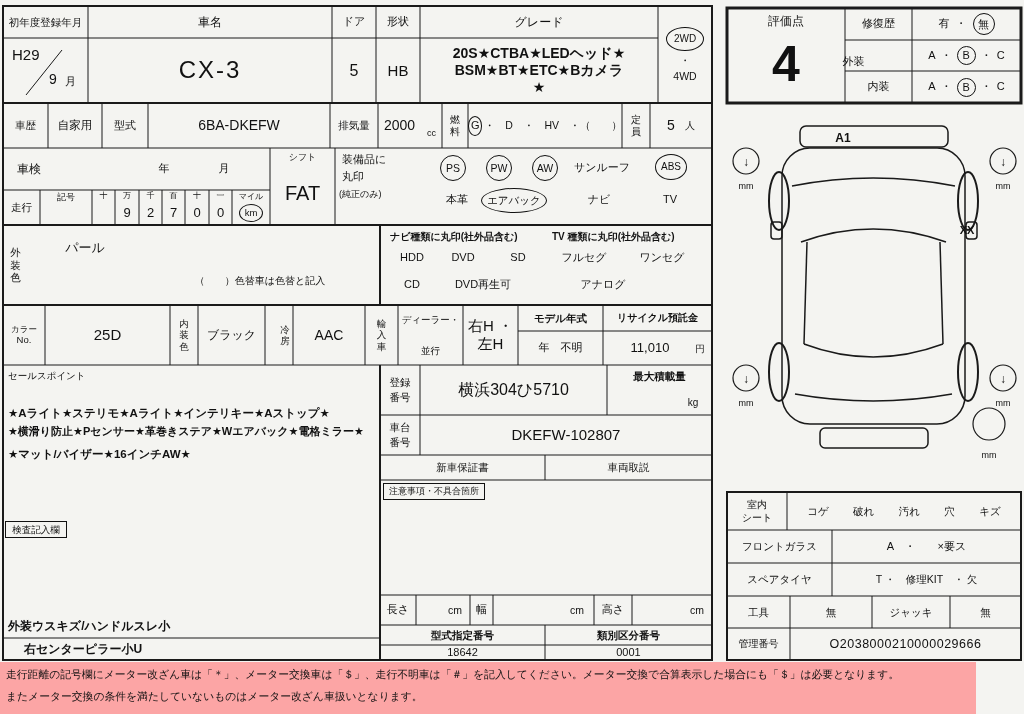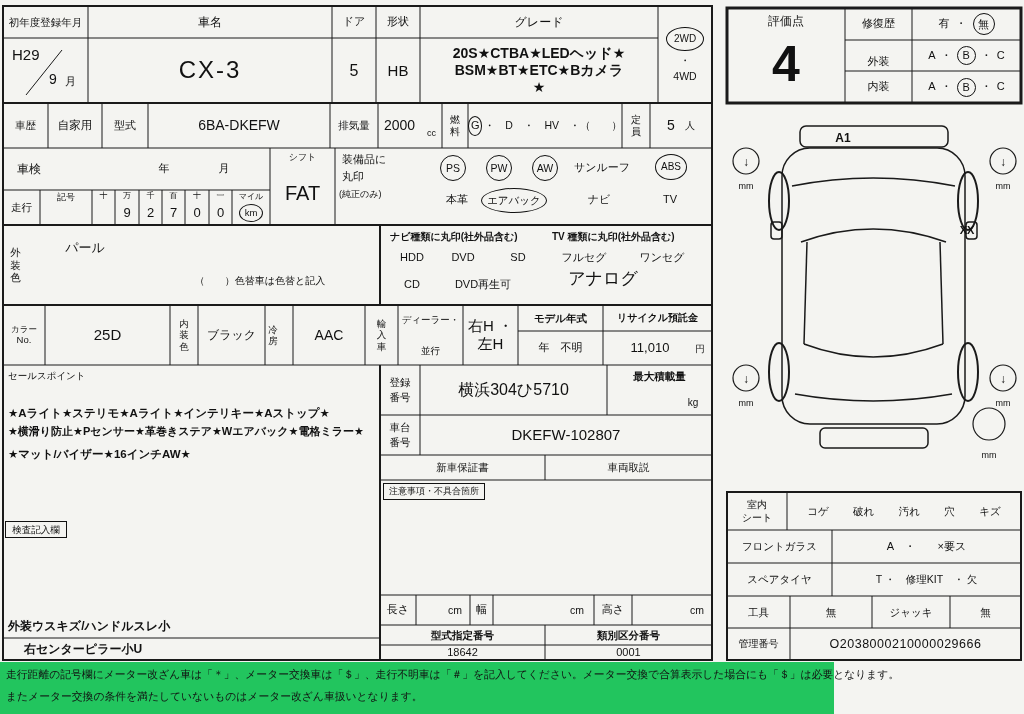--- a/index.html
+++ b/index.html
@@ -8,21 +8,21 @@
   #root{position:relative;width:1024px;height:714px;background:#f4f4f1;overflow:hidden}
   svg.layer{position:absolute;pointer-events:none}
   .t{position:absolute;display:flex;align-items:center;justify-content:center;text-align:center;line-height:1.2;white-space:nowrap}
   .col{flex-direction:column}
   .leftal{justify-content:flex-start;text-align:right}
   .rightal{justify-content:flex-end}
   .sb{font-weight:600}
   .abs-box{position:absolute}
   .circ{display:inline-flex;align-items:center;justify-content:center;border:1.6px solid #111;border-radius:50%;line-height:1}
   .boxed{border:1.2px solid #111;background:#f4f4f1}
-  .footer{position:absolute;left:0;top:662px;width:834px;height:52px;background:#22c55e}
+  .footer{position:absolute;left:0;top:662px;width:976px;height:52px;background:#fca5a5}
 </style>
 </head>
 <body>
 
 <div id="root">
 
   <svg class="layer" width="1024" height="714" viewBox="0 0 1024 714">
     <g stroke="#1a1a1a" stroke-width="1" fill="none">
       <rect x="3" y="6" width="709" height="654" stroke-width="2"></rect>
       <line x1="3" y1="38" x2="658" y2="38"></line>
@@ -130,21 +130,21 @@
   </div>
 
   <div class="t" style="left:727px;top:10px;width:118px;height:22px;font-size:12px">評価点</div>
   <div class="t sb" style="left:727px;top:28px;width:118px;height:72px;font-size:50px">4</div>
   <div class="t" style="left:845px;top:8px;width:67px;height:32px;font-size:11px">修復歴</div>
   <div class="t" style="left:912px;top:8px;width:109px;height:32px;font-size:11px;gap:6px">
     <span>有</span>
     <span>・</span>
     <span class="circ" style="width:22px;height:22px;font-size:11px">無</span>
   </div>
-  <div class="t" style="left:845px;top:40px;width:67px;height:43px;font-size:11px">外装</div>
+  <div class="t" style="left:820px;top:40px;width:67px;height:43px;font-size:11px">外装</div>
   <div class="t" style="left:912px;top:40px;width:109px;height:31px;font-size:11px;gap:5px">
     <span>A</span>
     <span>・</span>
     <span class="circ" style="width:19px;height:19px;font-size:11px">B</span>
     <span>・</span>
     <span>C</span>
   </div>
   <div class="t" style="left:845px;top:71px;width:67px;height:32px;font-size:11px">内装</div>
   <div class="t" style="left:912px;top:71px;width:109px;height:32px;font-size:11px;gap:5px">
     <span>A</span>
@@ -214,34 +214,34 @@
 
   <div class="t leftal sb" style="left:390px;top:229px;width:158px;height:15px;font-size:10px">ナビ種類に丸印(社外品含む)</div>
   <div class="t leftal sb" style="left:552px;top:229px;width:155px;height:15px;font-size:10px">TV 種類に丸印(社外品含む)</div>
   <div class="t" style="left:392px;top:250px;width:40px;height:16px;font-size:11px">HDD</div>
   <div class="t" style="left:443px;top:250px;width:40px;height:16px;font-size:11px">DVD</div>
   <div class="t" style="left:500px;top:250px;width:36px;height:16px;font-size:11px">SD</div>
   <div class="t" style="left:552px;top:250px;width:64px;height:16px;font-size:11px">フルセグ</div>
   <div class="t" style="left:630px;top:250px;width:64px;height:16px;font-size:11px">ワンセグ</div>
   <div class="t" style="left:392px;top:277px;width:40px;height:16px;font-size:11px">CD</div>
   <div class="t" style="left:438px;top:277px;width:90px;height:16px;font-size:11px">DVD再生可</div>
-  <div class="t" style="left:568px;top:271px;width:70px;height:16px;font-size:17px">アナログ</div>
+  <div class="t" style="left:568px;top:277px;width:70px;height:16px;font-size:11px">アナログ</div>
 
   <div class="t vx" style="left:8px;top:240px;width:15px;height:50px;font-size:10.5px;white-space:normal">外装色</div>
   <div class="t" style="left:50px;top:238px;width:70px;height:20px;font-size:13px">パール</div>
   <div class="t" style="left:170px;top:273px;width:180px;height:16px;font-size:10px">（　　）色替車は色替と記入</div>
 
   <div class="t col" style="left:3px;top:305px;width:42px;height:60px">
     <span style="font-size:8.5px">カラー</span>
     <span style="font-size:9.5px">No.</span>
   </div>
   <div class="t" style="left:45px;top:305px;width:125px;height:60px;font-size:15px">25D</div>
   <div class="t vx" style="left:170px;top:305px;width:28px;height:60px;font-size:9.5px;white-space:normal;padding:0 8px">内装色</div>
   <div class="t" style="left:198px;top:305px;width:67px;height:60px;font-size:12px">ブラック</div>
-  <div class="t vx" style="left:265px;top:305px;width:16px;height:60px;font-size:9.5px;white-space:normal;padding:0 6px">冷房</div>
+  <div class="t vx" style="left:277px;top:305px;width:16px;height:60px;font-size:9.5px;white-space:normal;padding:0 6px">冷房</div>
   <div class="t" style="left:293px;top:305px;width:72px;height:60px;font-size:14px">AAC</div>
   <div class="t vx" style="left:365px;top:305px;width:33px;height:60px;font-size:9.5px;white-space:normal;padding:0 10px">輸入車</div>
   <div class="t col" style="left:398px;top:305px;width:65px;height:60px;font-size:9.5px;gap:20px">
     <span>ディーラー・</span>
     <span>並行</span>
   </div>
   <div class="t col" style="left:463px;top:305px;width:55px;height:60px;font-size:15px;">
     <span>右H ・</span>
     <span>左H</span>
   </div>

